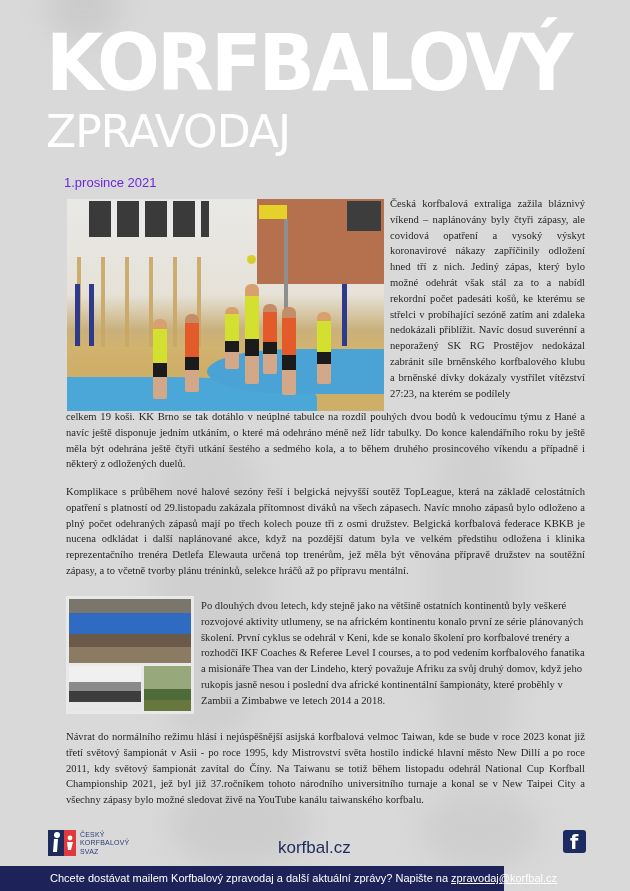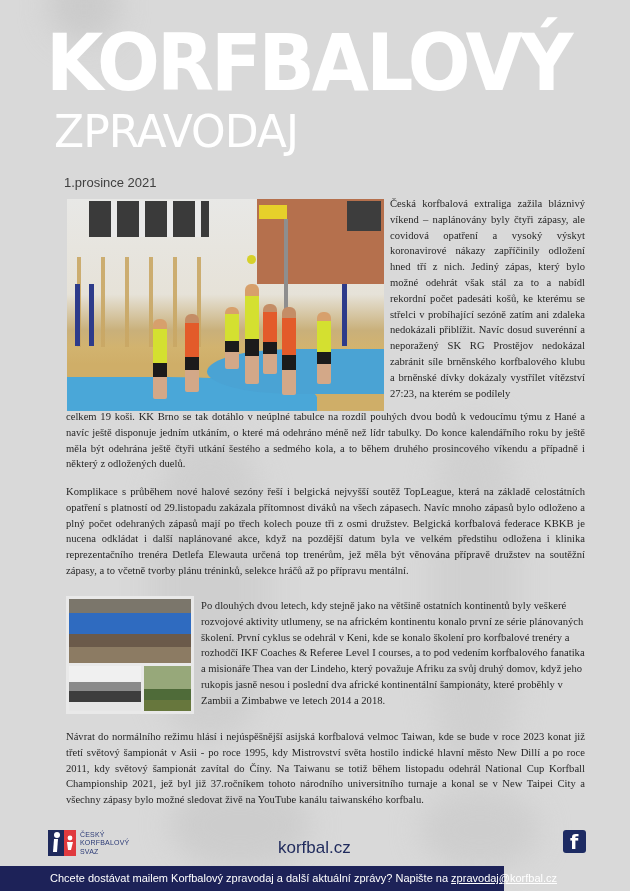--- a/index.html
+++ b/index.html
@@ -30,38 +30,38 @@
       font-family: "DejaVu Sans", sans-serif;
       font-weight: bold;
       font-size: 74px;
       letter-spacing: -3px;
       color: #ffffff;
       line-height: 1;
       transform: scaleY(1.05);
       transform-origin: top left;
     }
     .title-sub {
-      position: absolute; left: 8px; top: 100px;
+      position: absolute; left: 0; top: 100px;
       font-family: "DejaVu Sans", sans-serif;
       font-size: 44px;
       letter-spacing: -1px;
       color: #ffffff;
       line-height: 1;
     }
     .issue-number {
       position: absolute; left: 357px; top: 118px;
       font-family: "Liberation Sans", sans-serif;
       font-weight: bold;
       font-size: 40px;
       color: #b9b9b9;
       line-height: 1;
     }
     .issue-date {
       position: absolute; left: 64px; top: 175px;
-      font-size: 13px; color: #404040;
+      font-size: 13px; color: #6d28d9;
     }
 
     .article-text {
       font-family: Liberation Serif, serif;
       font-size: 10.6px;
       line-height: 15.8px;
       color: #262626;
       text-align: justify;
     }
 

